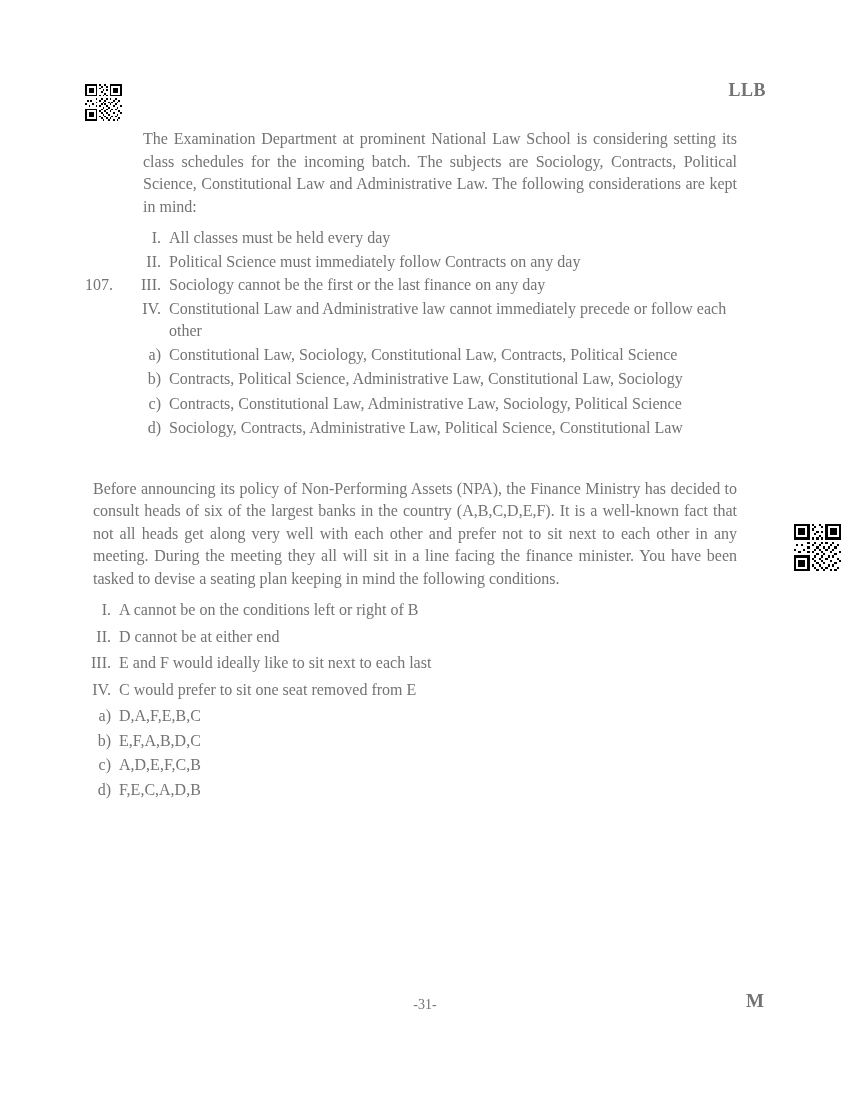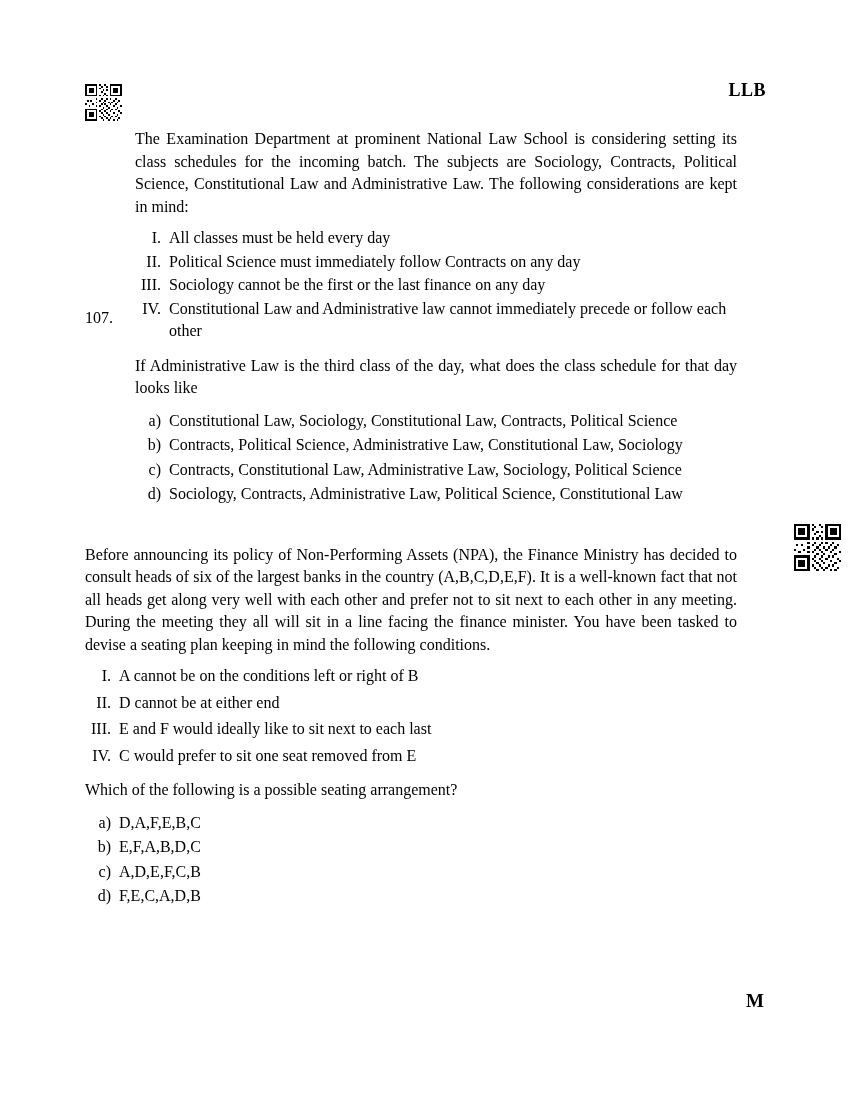--- a/index.html
+++ b/index.html
@@ -2,42 +2,42 @@
 <html><head>
 <meta charset="utf-8">
 <style>
   html,body{margin:0;padding:0;background:#e8e8e8;}
   .page{
     position:relative;
     width:850px;height:1100px;
     margin:0 auto;
     background:#ffffff;
     font-family:"Liberation Serif","DejaVu Serif",serif;
-    color:#000000;
+    color:#737373;
     overflow:hidden;
   }
   .exam-code{
     position:absolute;top:80px;right:84px;
     font-size:18px;font-weight:bold;letter-spacing:0.5px;
   }
   .qr{position:absolute;}
   .qr-top-left{top:84px;left:85px;width:37px;height:37px;}
   .qr-right{top:524px;right:9px;width:47px;height:47px;}
   .content{
     position:absolute;top:128px;left:85px;width:652px;
   }
   .question{display:flex;align-items:center;}
   .question + .question{margin-top:36px;}
   .q-number{
     width:50px;flex:0 0 50px;
     font-size:16px;line-height:22.5px;
   }
   .q-body{flex:1;font-size:16px;line-height:22.5px;}
   .q-intro{
-    margin:0 0 9px 0;
+    margin:0 0 9px 8px;
     text-align:justify;
   }
   .cond,.opt{display:flex;}
   .cond-label,.opt-label{
     flex:0 0 26px;width:26px;text-align:right;margin-right:8px;
   }
   .cond-text,.opt-text{flex:1;text-align:left;}
   .conds-tight .cond{margin-bottom:1px;}
   .conds-loose .cond{margin-bottom:4px;}
   .q-stem{
@@ -175,21 +175,20 @@
           </div>
           <div class="cond">
             <span class="cond-label">III.</span>
             <span class="cond-text">Sociology cannot be the first or the last finance on any day</span>
           </div>
           <div class="cond">
             <span class="cond-label">IV.</span>
             <span class="cond-text">Constitutional Law and Administrative law cannot immediately precede or follow each other</span>
           </div>
         </div>
-        <p class="q-stem">If Administrative Law is the third class of the day, what does the class schedule for that day looks like</p>
         <div class="opts">
           <div class="opt">
             <span class="opt-label">a)</span>
             <span class="opt-text">Constitutional Law, Sociology, Constitutional Law, Contracts, Political Science</span>
           </div>
           <div class="opt">
             <span class="opt-label">b)</span>
             <span class="opt-text">Contracts, Political Science, Administrative Law, Constitutional Law, Sociology</span>
           </div>
           <div class="opt">
@@ -218,21 +217,20 @@
           </div>
           <div class="cond">
             <span class="cond-label">III.</span>
             <span class="cond-text">E and F would ideally like to sit next to each last</span>
           </div>
           <div class="cond">
             <span class="cond-label">IV.</span>
             <span class="cond-text">C would prefer to sit one seat removed from E</span>
           </div>
         </div>
-        <p class="q-stem">Which of the following is a possible seating arrangement?</p>
         <div class="opts">
           <div class="opt">
             <span class="opt-label">a)</span>
             <span class="opt-text">D,A,F,E,B,C</span>
           </div>
           <div class="opt">
             <span class="opt-label">b)</span>
             <span class="opt-text">E,F,A,B,D,C</span>
           </div>
           <div class="opt">
@@ -242,15 +240,16 @@
           <div class="opt">
             <span class="opt-label">d)</span>
             <span class="opt-text">F,E,C,A,D,B</span>
           </div>
         </div>
       </div>
     </div>
 
   </div>
 
+  <div class="footer-page">-31-</div>
   <div class="set-code">M</div>
 
 </div>
 
 </body></html>

